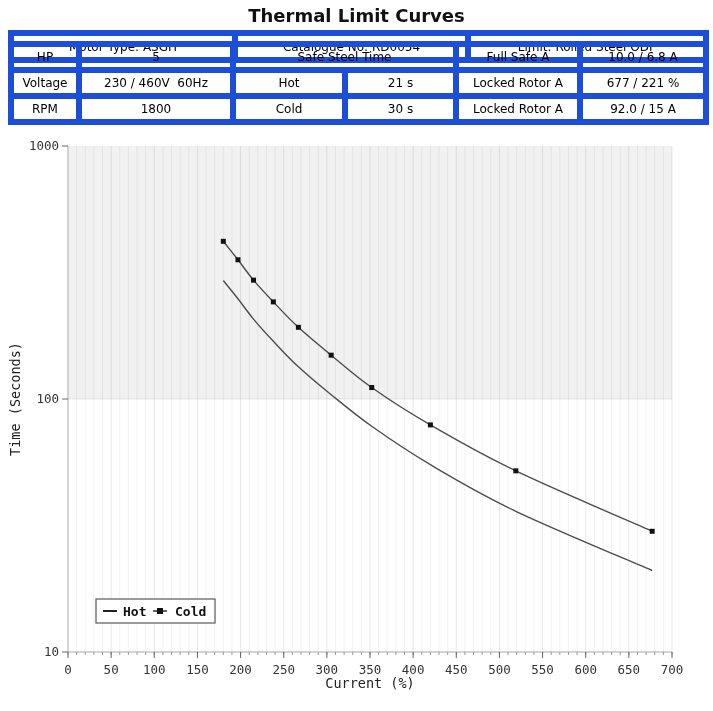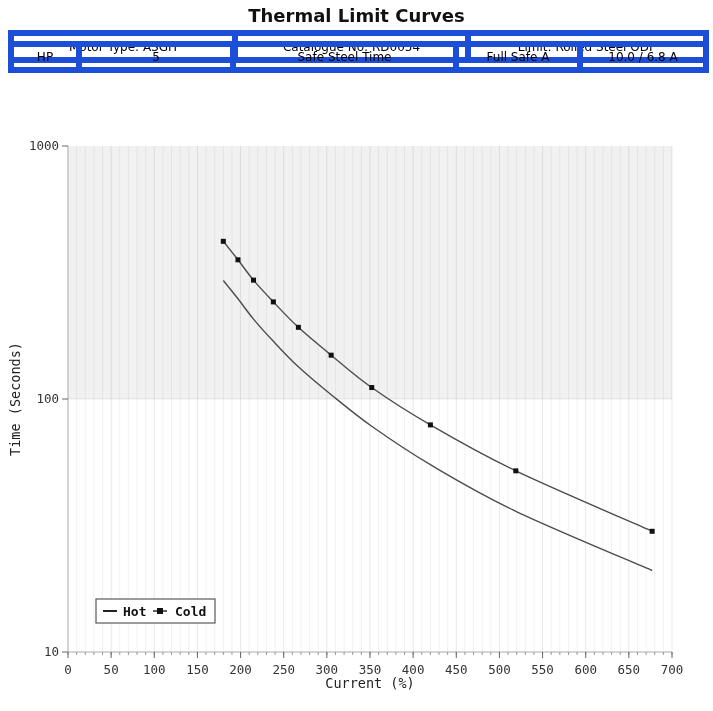--- a/index.html
+++ b/index.html
@@ -45,20 +45,36 @@
       <col style="width:124px">
       <col style="width:126px">
     </colgroup>
   <tbody>
       <tr>
     <td>HP</td>
     <td>5</td>
     <td colspan="2">Safe Steel Time</td>
     <td>Full Safe A</td>
     <td>10.0 / 6.8 A</td>
+  </tr>
+  <tr>
+    <td>Voltage</td>
+    <td>230 / 460V&nbsp;&nbsp;60Hz</td>
+    <td>Hot</td>
+    <td>21 s</td>
+    <td>Locked Rotor A</td>
+    <td>677 / 221 %</td>
+  </tr>
+  <tr>
+    <td>RPM</td>
+    <td>1800</td>
+    <td>Cold</td>
+    <td>30 s</td>
+    <td>Locked Rotor A</td>
+    <td>92.0 / 15 A</td>
   </tr>
 </tbody>
   </table>
 
 <div id="chart-wrap"><svg width="713" height="591" viewBox="0 0 713 591">
       <rect x="68" y="26" width="604" height="253" fill="#f1f1f1"></rect>
       <g>
         <line x1="68" y1="26" x2="68" y2="532" stroke="rgba(0,0,0,0.09)" stroke-width="1"></line>
         <line x1="76.62857142857143" y1="26" x2="76.62857142857143" y2="532" stroke="rgba(0,0,0,0.055)" stroke-width="1"></line>
         <line x1="85.25714285714285" y1="26" x2="85.25714285714285" y2="532" stroke="rgba(0,0,0,0.055)" stroke-width="1"></line>

